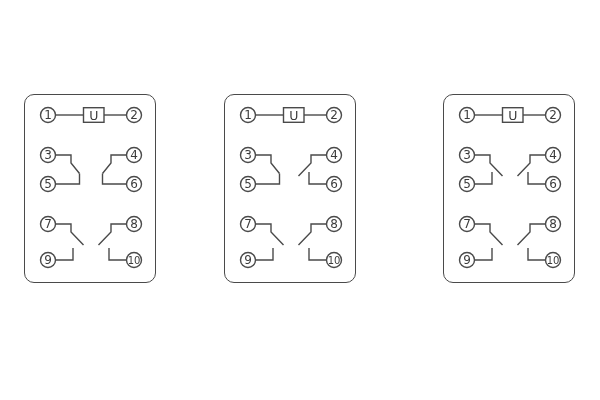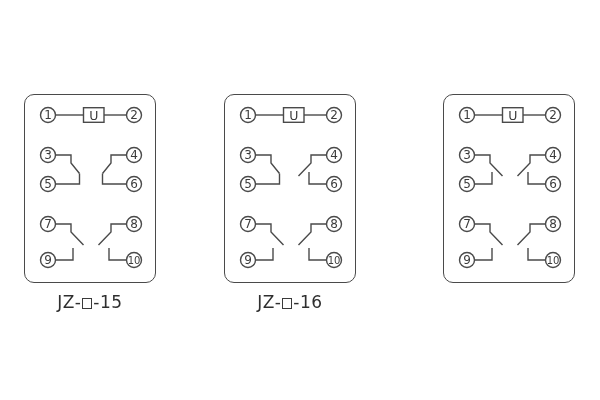--- a/index.html
+++ b/index.html
@@ -63,21 +63,20 @@
           <circle fill="#ffffff" stroke="#4a4a4a" stroke-width="1.4" cx="23" cy="129" r="7.5"></circle>
           <text x="23" y="133" text-anchor="middle" font-size="12" fill="#3c3c3c">7</text>
           <circle fill="#ffffff" stroke="#4a4a4a" stroke-width="1.4" cx="109" cy="129" r="7.5"></circle>
           <text x="109" y="133" text-anchor="middle" font-size="12" fill="#3c3c3c">8</text>
           <circle fill="#ffffff" stroke="#4a4a4a" stroke-width="1.4" cx="23" cy="165" r="7.5"></circle>
           <text x="23" y="169" text-anchor="middle" font-size="12" fill="#3c3c3c">9</text>
           <circle fill="#ffffff" stroke="#4a4a4a" stroke-width="1.4" cx="109" cy="165" r="7.5"></circle>
           <text x="109" y="169" text-anchor="middle" font-size="10" fill="#3c3c3c">10</text>
         </svg>
       </div>
-    <div class="label"><span>JZ-</span><span class="ph-square"></span><span>-15</span></div>
   </section>
 
   <section class="diagram d1">
     <div class="box">
         <svg width="129" height="186" viewBox="0 0 129 186">
           <path fill="none" stroke="#4a4a4a" stroke-width="1.4" d="M30.5 20 H58.5"></path>
           <rect fill="none" stroke="#4a4a4a" stroke-width="1.4" x="58.5" y="12.7" width="20.5" height="14.6"></rect>
           <text x="68.75" y="24.6" text-anchor="middle" font-size="12.5" fill="#3c3c3c">U</text>
           <path fill="none" stroke="#4a4a4a" stroke-width="1.4" d="M79 20 H101.5"></path>
           <path fill="none" stroke="#4a4a4a" stroke-width="1.4" d="M30.5 60 H46 V68 L54.5 78.5"></path>
@@ -103,21 +102,20 @@
           <circle fill="#ffffff" stroke="#4a4a4a" stroke-width="1.4" cx="23" cy="129" r="7.5"></circle>
           <text x="23" y="133" text-anchor="middle" font-size="12" fill="#3c3c3c">7</text>
           <circle fill="#ffffff" stroke="#4a4a4a" stroke-width="1.4" cx="109" cy="129" r="7.5"></circle>
           <text x="109" y="133" text-anchor="middle" font-size="12" fill="#3c3c3c">8</text>
           <circle fill="#ffffff" stroke="#4a4a4a" stroke-width="1.4" cx="23" cy="165" r="7.5"></circle>
           <text x="23" y="169" text-anchor="middle" font-size="12" fill="#3c3c3c">9</text>
           <circle fill="#ffffff" stroke="#4a4a4a" stroke-width="1.4" cx="109" cy="165" r="7.5"></circle>
           <text x="109" y="169" text-anchor="middle" font-size="10" fill="#3c3c3c">10</text>
         </svg>
       </div>
-    <div class="label"><span>JZ-</span><span class="ph-square"></span><span>-16</span></div>
   </section>
 
   <section class="diagram d2">
     <div class="box">
         <svg width="129" height="186" viewBox="0 0 129 186">
           <path fill="none" stroke="#4a4a4a" stroke-width="1.4" d="M30.5 20 H58.5"></path>
           <rect fill="none" stroke="#4a4a4a" stroke-width="1.4" x="58.5" y="12.7" width="20.5" height="14.6"></rect>
           <text x="68.75" y="24.6" text-anchor="middle" font-size="12.5" fill="#3c3c3c">U</text>
           <path fill="none" stroke="#4a4a4a" stroke-width="1.4" d="M79 20 H101.5"></path>
           <path fill="none" stroke="#4a4a4a" stroke-width="1.4" d="M30.5 60 H46 V68 L58.5 81"></path>

